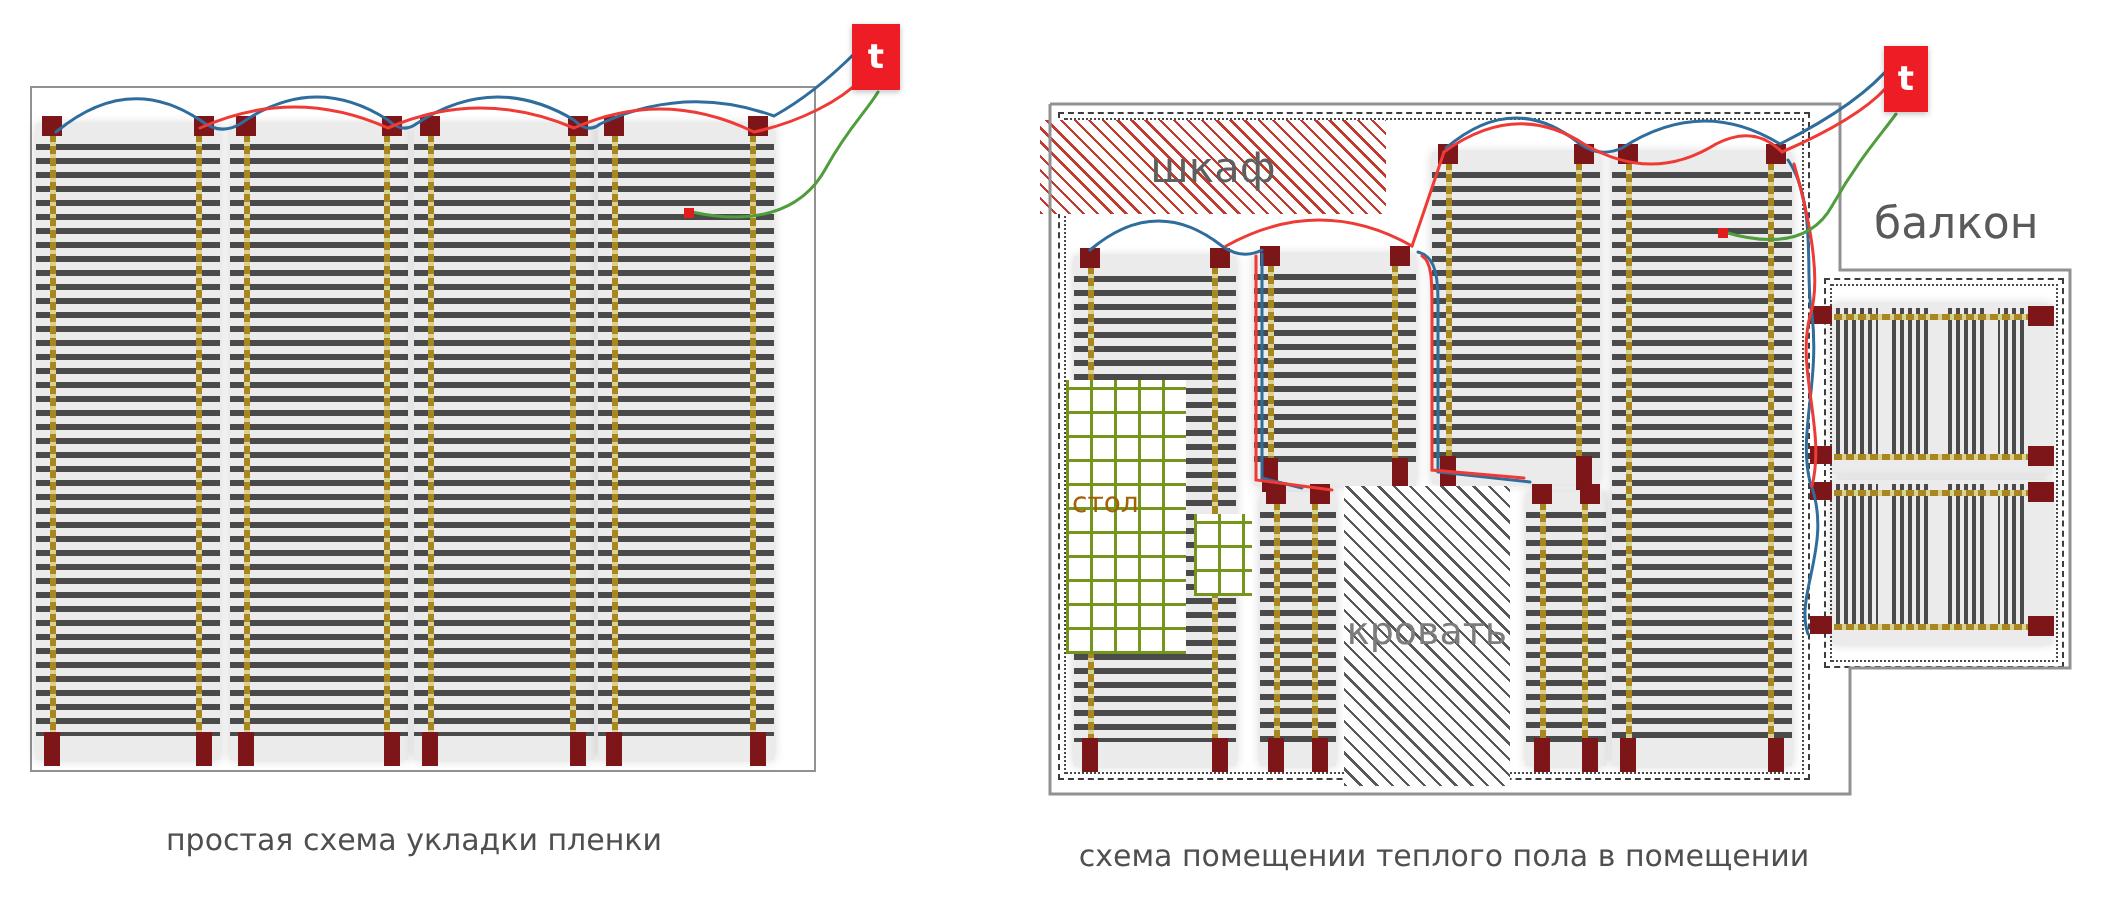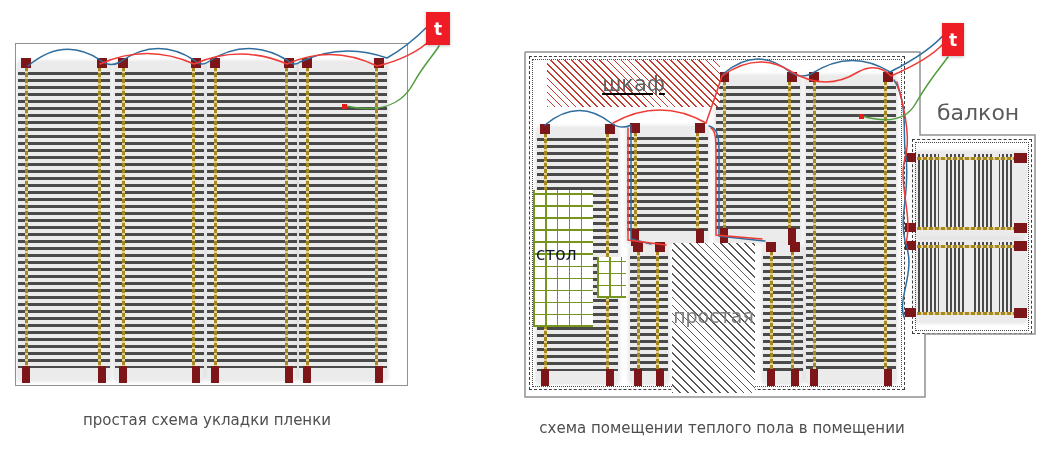--- a/index.html
+++ b/index.html
@@ -40,21 +40,21 @@
       repeating-linear-gradient(90deg,#76951c 0 1.5px,transparent 1.5px 12px); }
 
   .thermo { position:absolute; background:#ee1c25; color:#ffffff; font-weight:bold;
     font-size:17px; display:flex; align-items:center; justify-content:center;
     z-index:6; box-shadow:0 1px 3px rgba(0,0,0,.25); }
   .sensor { position:absolute; width:5px; height:5px; background:#e21b1b; z-index:5; }
 
   .caption { position:absolute; color:#4f4f4f; font-size:15px; text-align:center; z-index:4; }
   .room-label { position:absolute; color:#6b6b6b; z-index:4; white-space:nowrap; }
   #wardrobe-label { position:static; color:#5f5f5f; font-size:21px; }
-  #table-label { font-size:17px; color:#0f172a; }
+  #table-label { font-size:14px; color:#a16207; }
   #bed-label { position:absolute; left:0; right:0; top:62px; text-align:center;
     font-size:19px; color:#7c7c7c; z-index:4; }
   #balcony-label { font-size:22px; color:#5a5a5a; }
 
   svg#wires { position:absolute; left:0; top:0; z-index:4; pointer-events:none; }
 </style>
 </head>
 <body>
 
 <div id="stage">
@@ -155,30 +155,30 @@
         <div class="v-stripes"></div>
         <div class="bus-v" style="left: 7px;"></div>
         <div class="bus-v" style="right: 9px;"></div>
         <div class="conn-sq" style="left: 3px;"></div>
         <div class="conn-sq" style="left: 77px;"></div>
         <div class="conn-tab" style="left: 4px;"></div>
         <div class="conn-tab" style="left: 78px;"></div>
       </div>
     </div>
 
-  <div class="hatch-red" id="wardrobe" style="left: 547px; top: 60px; width: 173px; height: 47px; text-decoration: underline;">
+  <div class="hatch-red" id="wardrobe" style="left: 520px; top: 60px; width: 173px; height: 47px;">
     <span id="wardrobe-label">шкаф</span>
   </div>
 
   <div class="grid-green" id="table-main" style="left: 533px; top: 190px; width: 60px; height: 137px;"></div>
   <div class="grid-green" id="table-patch" style="left: 597px; top: 257px; width: 29px; height: 41px;"></div>
   <div class="room-label" id="table-label" style="position: absolute; left: 536px; top: 244px;">стол</div>
 
   <div class="hatch-gray" id="bed" style="left: 672px; top: 243px; width: 83px; height: 150px;">
-    <span id="bed-label">простая</span>
+    <span id="bed-label">кровать</span>
   </div>
 
   <div class="dashed-border" id="balcony-border" style="left: 912px; top: 139px; width: 118px; height: 193px;"></div>
   <div class="dotted-border" id="balcony-inner-border" style="left: 915px; top: 142px; width: 112px; height: 187px;"></div>
   <div id="balcony-strips">
       <div class="film" style="left: 916px; top: 152px; width: 110px; height: 85px;">
         <div class="h-stripes"></div>
         <div class="bus-h" style="top: 5px;"></div>
         <div class="bus-h" style="bottom: 7px;"></div>
         <div class="conn-h" style="left: -11px; top: 1px; width: 11px; height: 9px;"></div>

